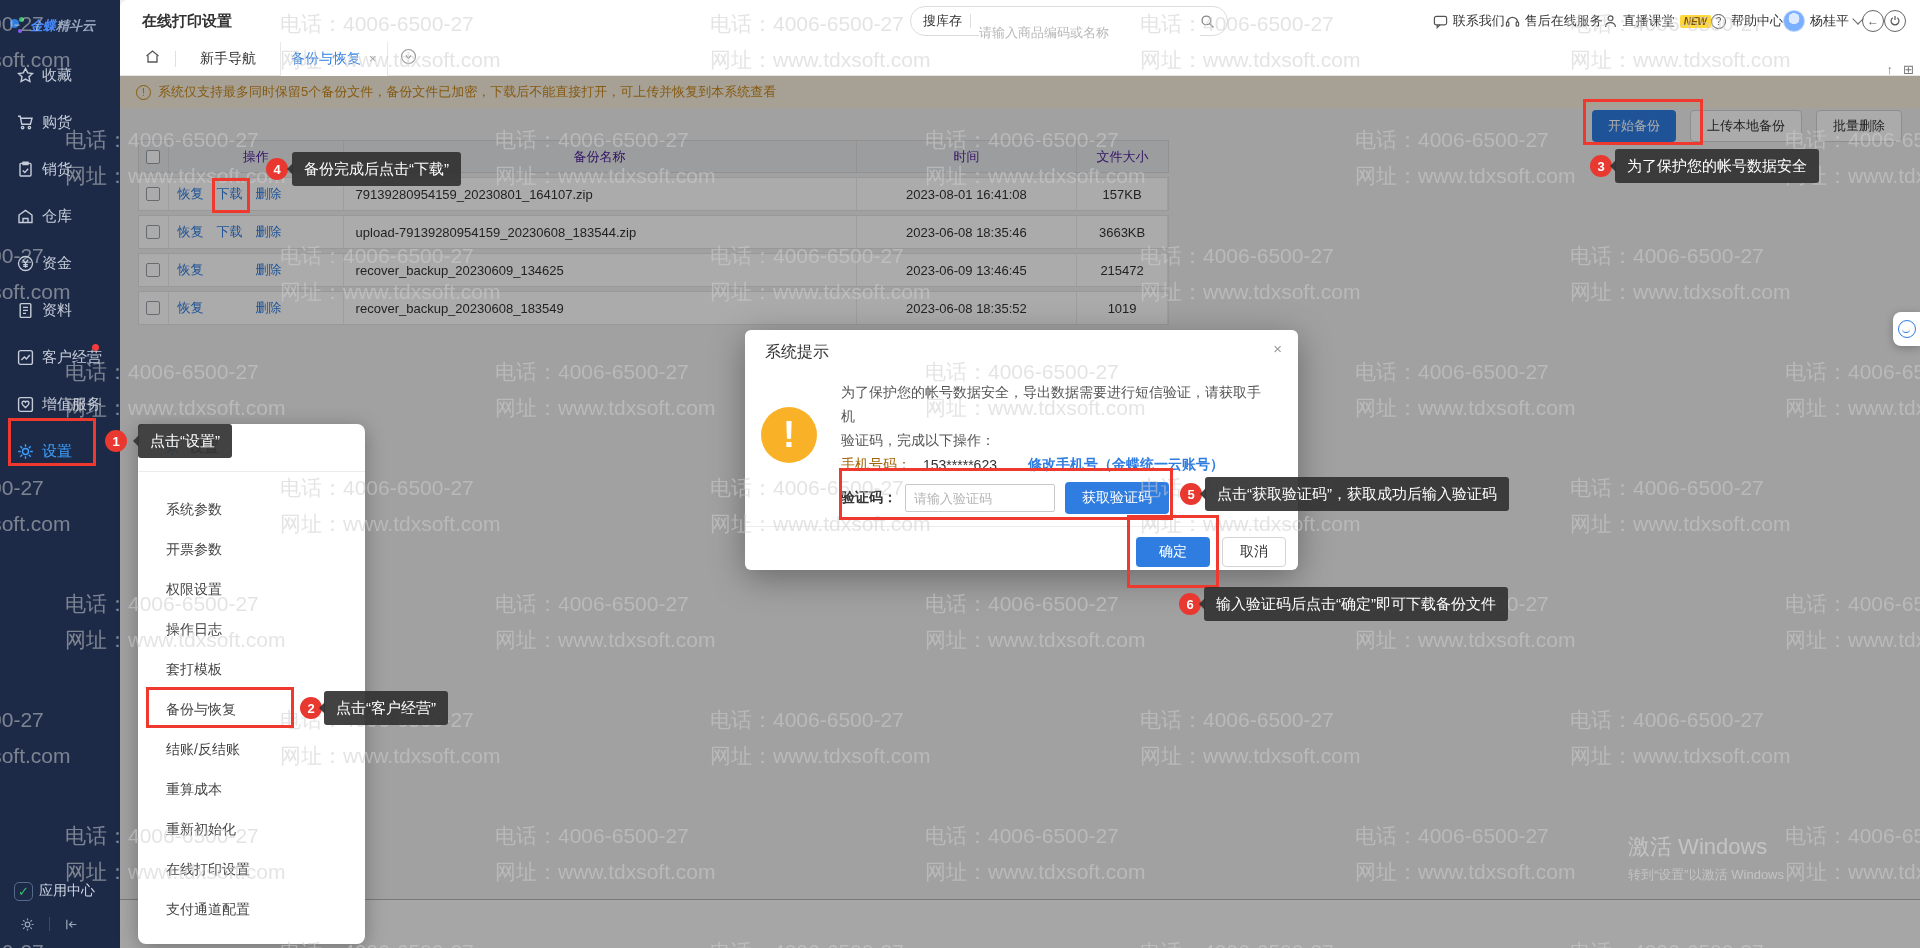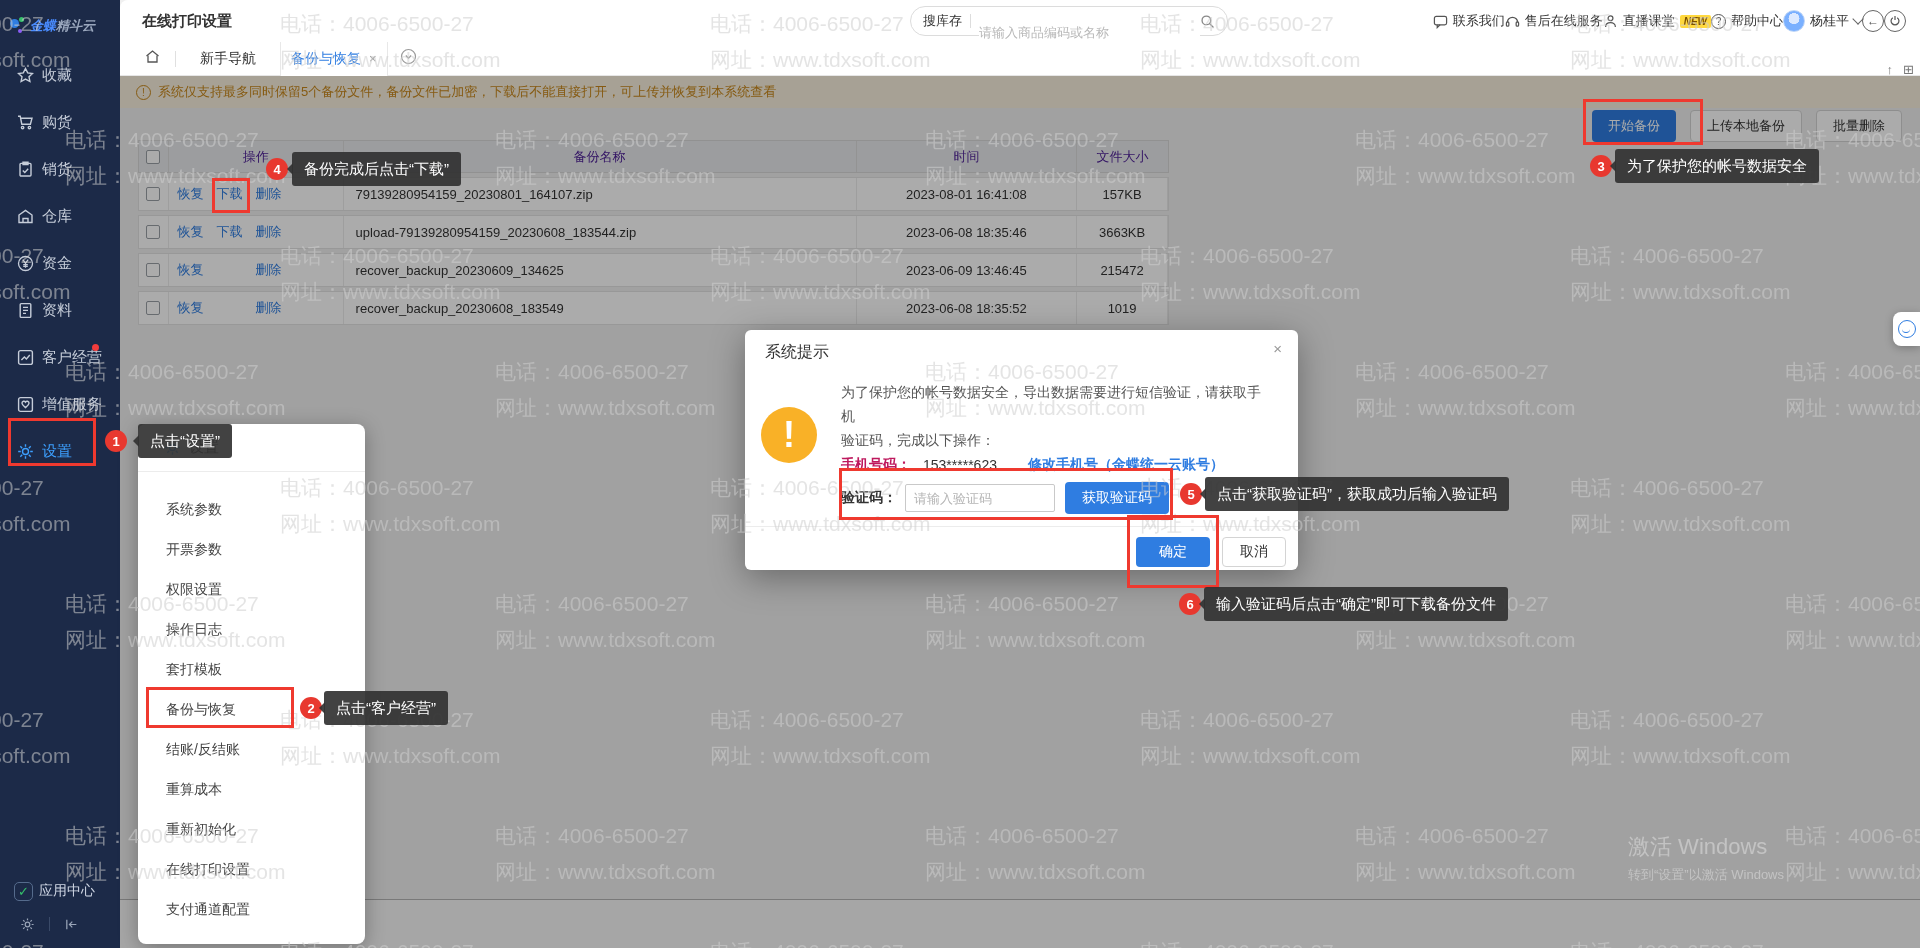--- a/index.html
+++ b/index.html
@@ -108,21 +108,21 @@
 
   
   .modal { position:absolute; left:745px; top:330px; width:553px; height:240px; background:#fff; border-radius:6px; box-shadow:0 8px 34px rgba(0,0,0,.35); z-index:8; }
   .modal-title { padding:12px 20px; font-size:16px; color:#333; }
   .modal-close { position:absolute; right:16px; top:10px; font-size:15px; color:#999; cursor:pointer; }
   .modal-body { display:flex; padding:6px 24px 0 16px; }
   .warn-icon { flex:none; width:56px; height:56px; border-radius:50%; background:#f9b127; color:#fff; font-size:36px; font-weight:700; display:flex; align-items:center; justify-content:center; margin-top:26px; }
   .modal-right { margin-left:24px; flex:1; }
   .desc { font-size:14px; color:#555; line-height:1.7; }
   .phone-row { display:flex; align-items:center; margin-top:4px; font-size:14px; }
-  .phone-row .lb { font-weight:700; color:#be185d; }
+  .phone-row .lb { font-weight:400; color:#a16207; }
   .phone-row .val { margin-left:12px; color:#333; }
   .phone-row .lnk { margin-left:auto; margin-right:50px; color:#2f7de1; font-weight:700; cursor:pointer; font-size:14px; }
   .code-row { display:flex; align-items:center; margin-top:8px; }
   .code-row .lb { font-weight:700; color:#333; font-size:14px; width:64px; }
   .code-input { width:150px; height:28px; border:1px solid #c9c9c9; border-radius:2px; padding:0 8px; font-size:13px; font-family:inherit; outline:none; color:#333; }
   .code-input::placeholder { color:#b5b5b5; }
   .btn-getcode { width:104px; height:32px; margin-left:10px; background:#2f7de1; color:#fff; font-size:14px; border:none; border-radius:4px; cursor:pointer; font-family:inherit; }
   .modal-footer { margin-top:12px; border-top:1px solid #ececec; padding:10px 12px 0 0; display:flex; justify-content:flex-end; gap:12px; }
   .btn-ok { width:74px; height:30px; background:#2f7de1; color:#fff; border:none; border-radius:4px; font-size:14px; cursor:pointer; font-family:inherit; }
   .btn-cancel { width:64px; height:30px; background:#fff; color:#333; border:1px solid #d4d4d4; border-radius:4px; font-size:14px; cursor:pointer; font-family:inherit; }

